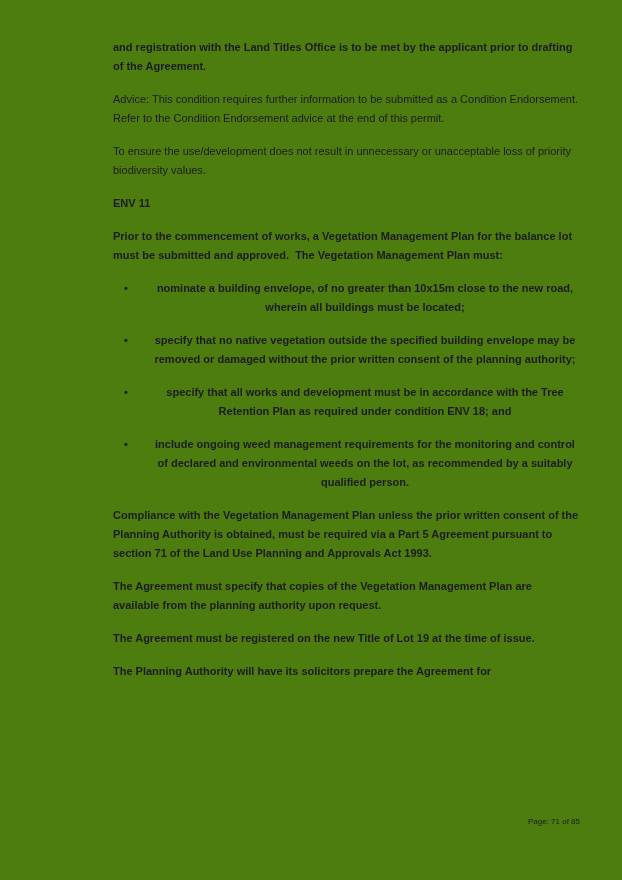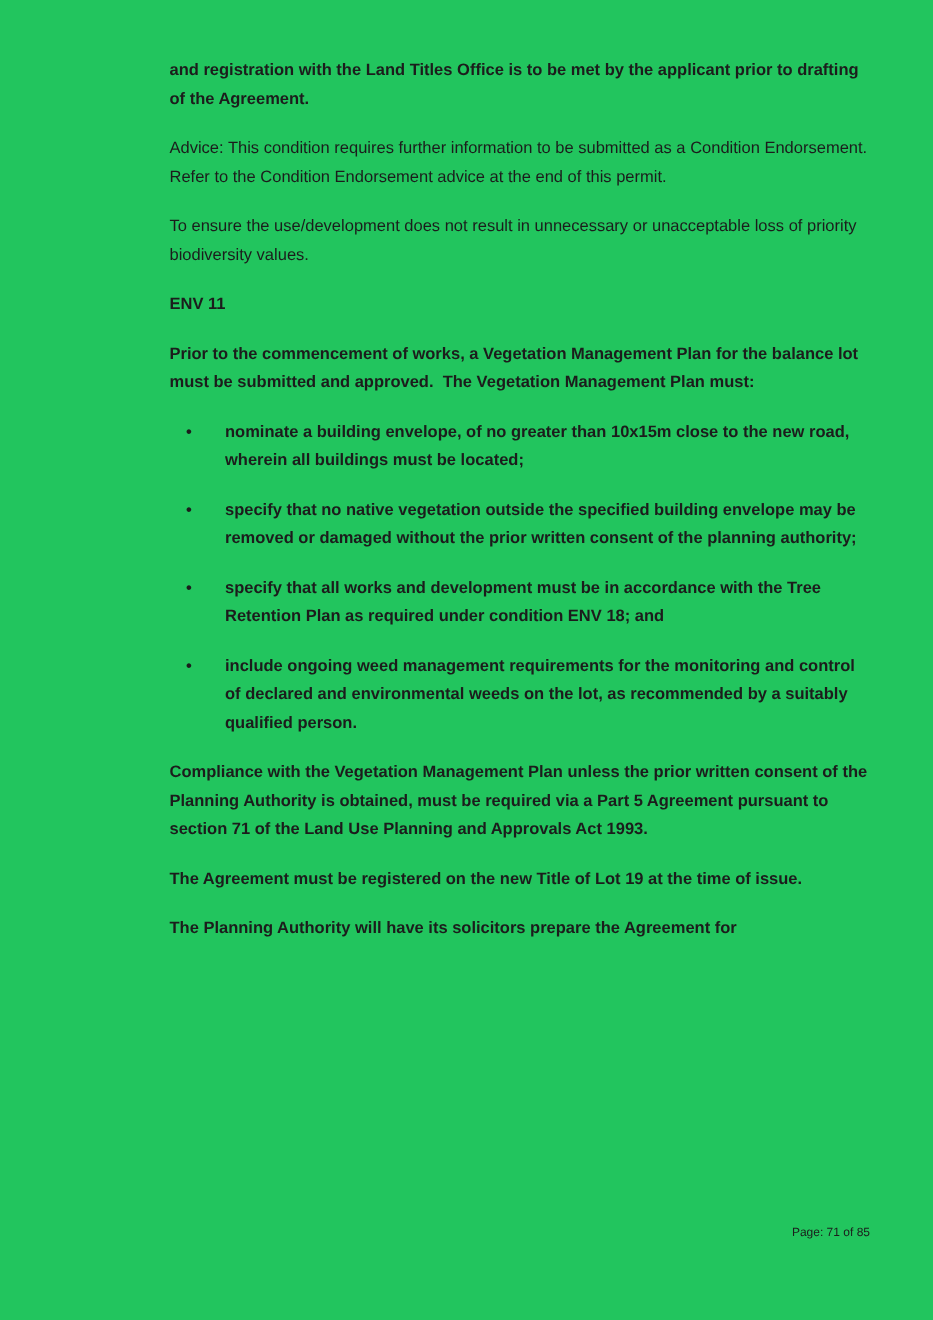--- a/index.html
+++ b/index.html
@@ -11,21 +11,21 @@
     height: 880px;
     background: #ffffff;
     font-family: "Liberation Sans", "DejaVu Sans", sans-serif;
     color: #1c1c1c;
     position: relative;
     overflow: hidden;
   }
   .page {
     position: absolute;
     inset: 0;
-    background: #22c55e;
+    background: #4d7c0f;
   }
   .content {
     position: absolute;
     top: 38px;
     left: 113px;
     width: 467px;
     font-size: 11px;
     line-height: 19px;
   }
   .para {
@@ -46,20 +46,21 @@
   }
   .bullet-marker {
     flex: 0 0 37px;
     width: 37px;
     box-sizing: border-box;
     padding-left: 11px;
   }
   .bullet-text {
     flex: 1;
     white-space: pre-wrap;
+    text-align: center;
   }
   .footer {
     position: absolute;
     top: 816px;
     right: 42px;
     font-size: 8px;
     line-height: 11px;
     color: #1c1c1c;
     margin-left: 47px;
   }
@@ -95,20 +96,21 @@
         <span class="bullet-text">specify that all works and development must be in accordance with the Tree Retention Plan as required under condition ENV 18; and</span>
       </li>
       <li class="bullet-item">
         <span class="bullet-marker">•</span>
         <span class="bullet-text">include ongoing weed management requirements for the monitoring and control of declared and environmental weeds on the lot, as recommended by a suitably qualified person.</span>
       </li>
     </ul>
 
     <p class="para bold"><span>Compliance with the Vegetation Management Plan unless the prior written consent of the Planning Authority is obtained, must be required via a Part 5 Agreement pursuant to section 71 of the </span><span class="italic">Land Use Planning and Approvals Act 1993</span><span>.</span></p>
 
+    <p class="para bold">The Agreement must specify that copies of the Vegetation Management Plan are available from the planning authority upon request.</p>
 
     <p class="para bold">The Agreement must be registered on the new Title of Lot 19 at the time of issue.</p>
 
     <p class="para bold">The Planning Authority will have its solicitors prepare the Agreement for</p>
 
   </div>
 
   <div class="footer">Page: 71 of 85</div>
 </div>
 

